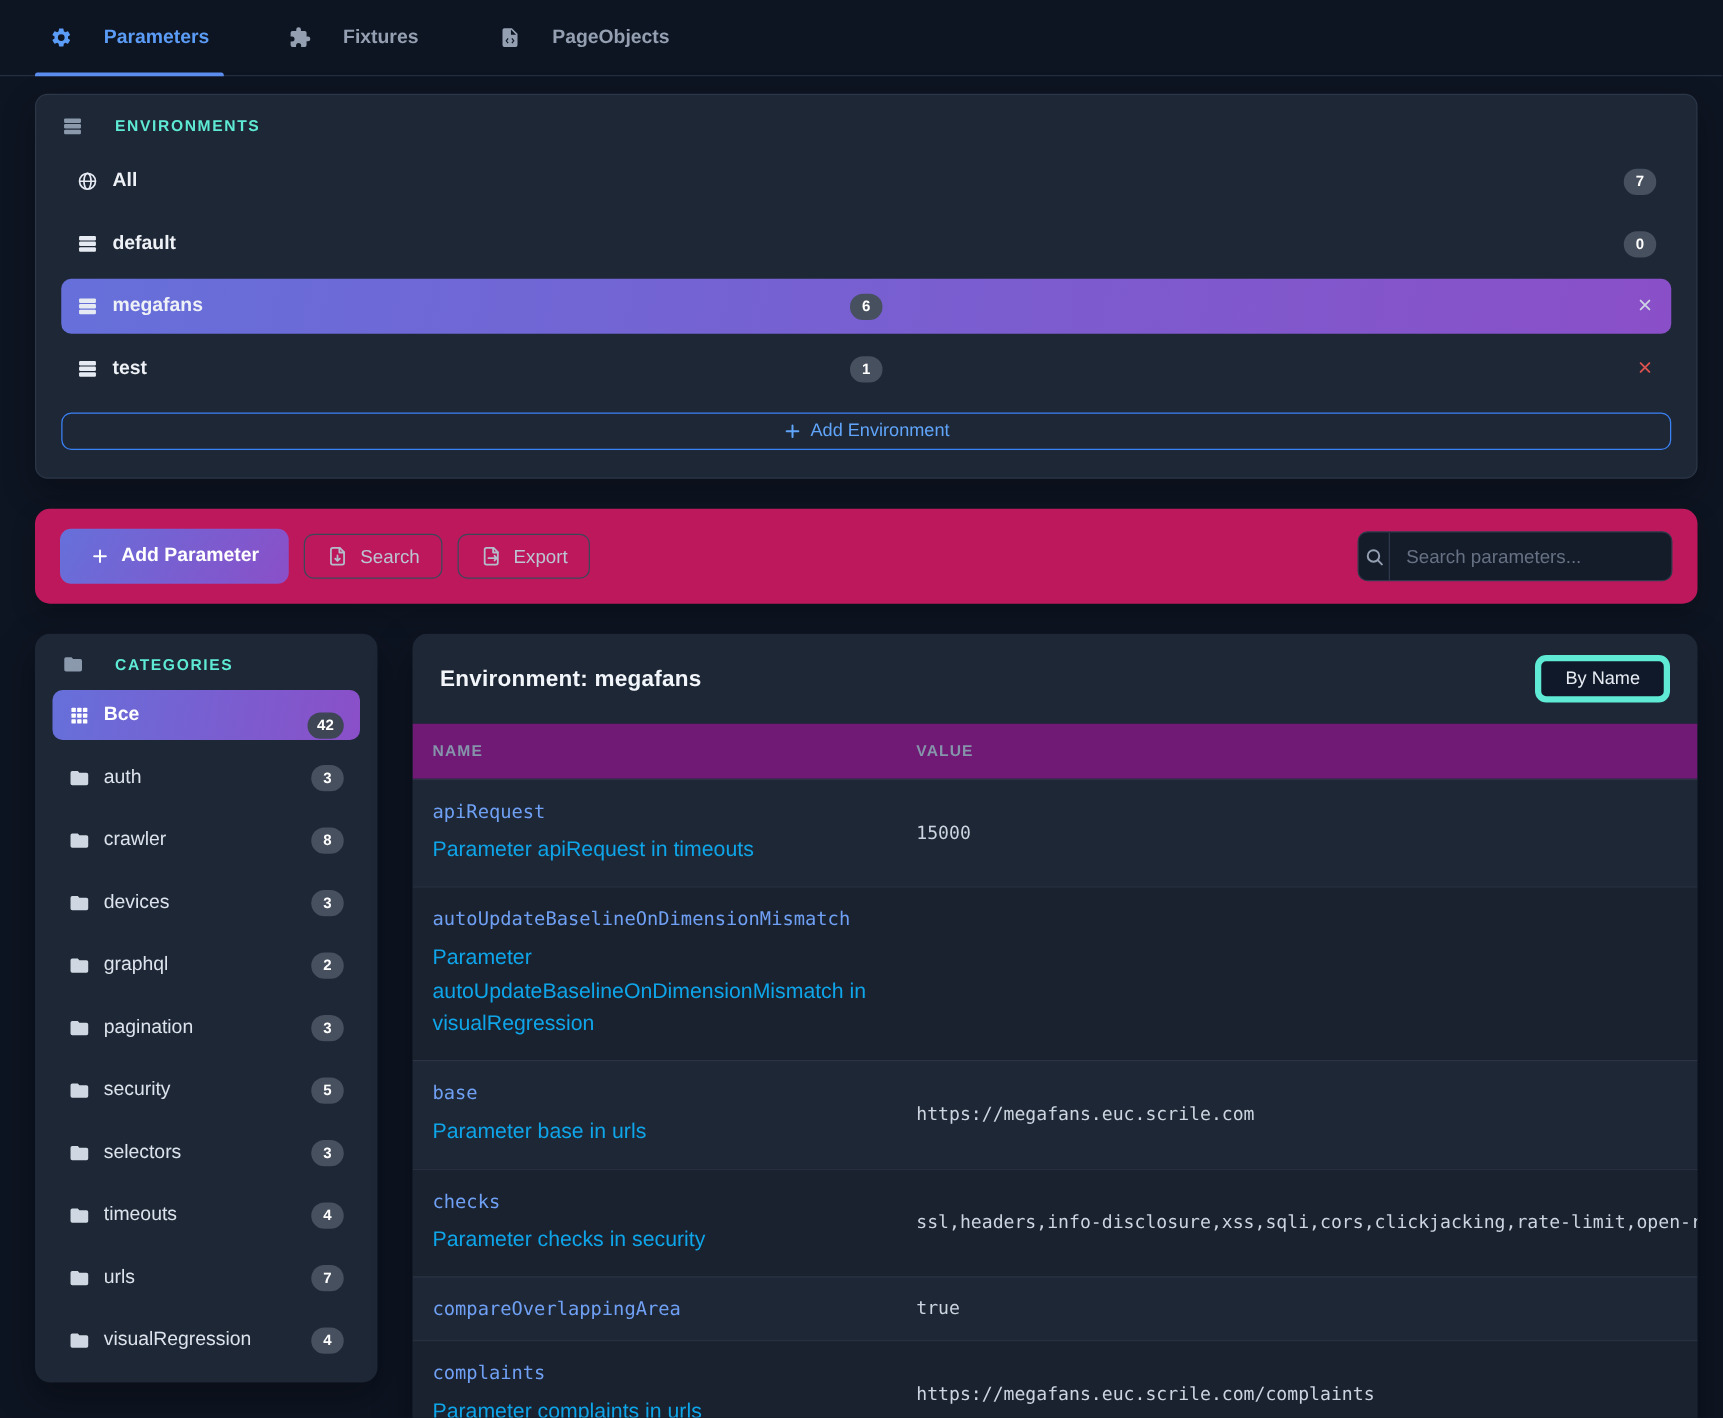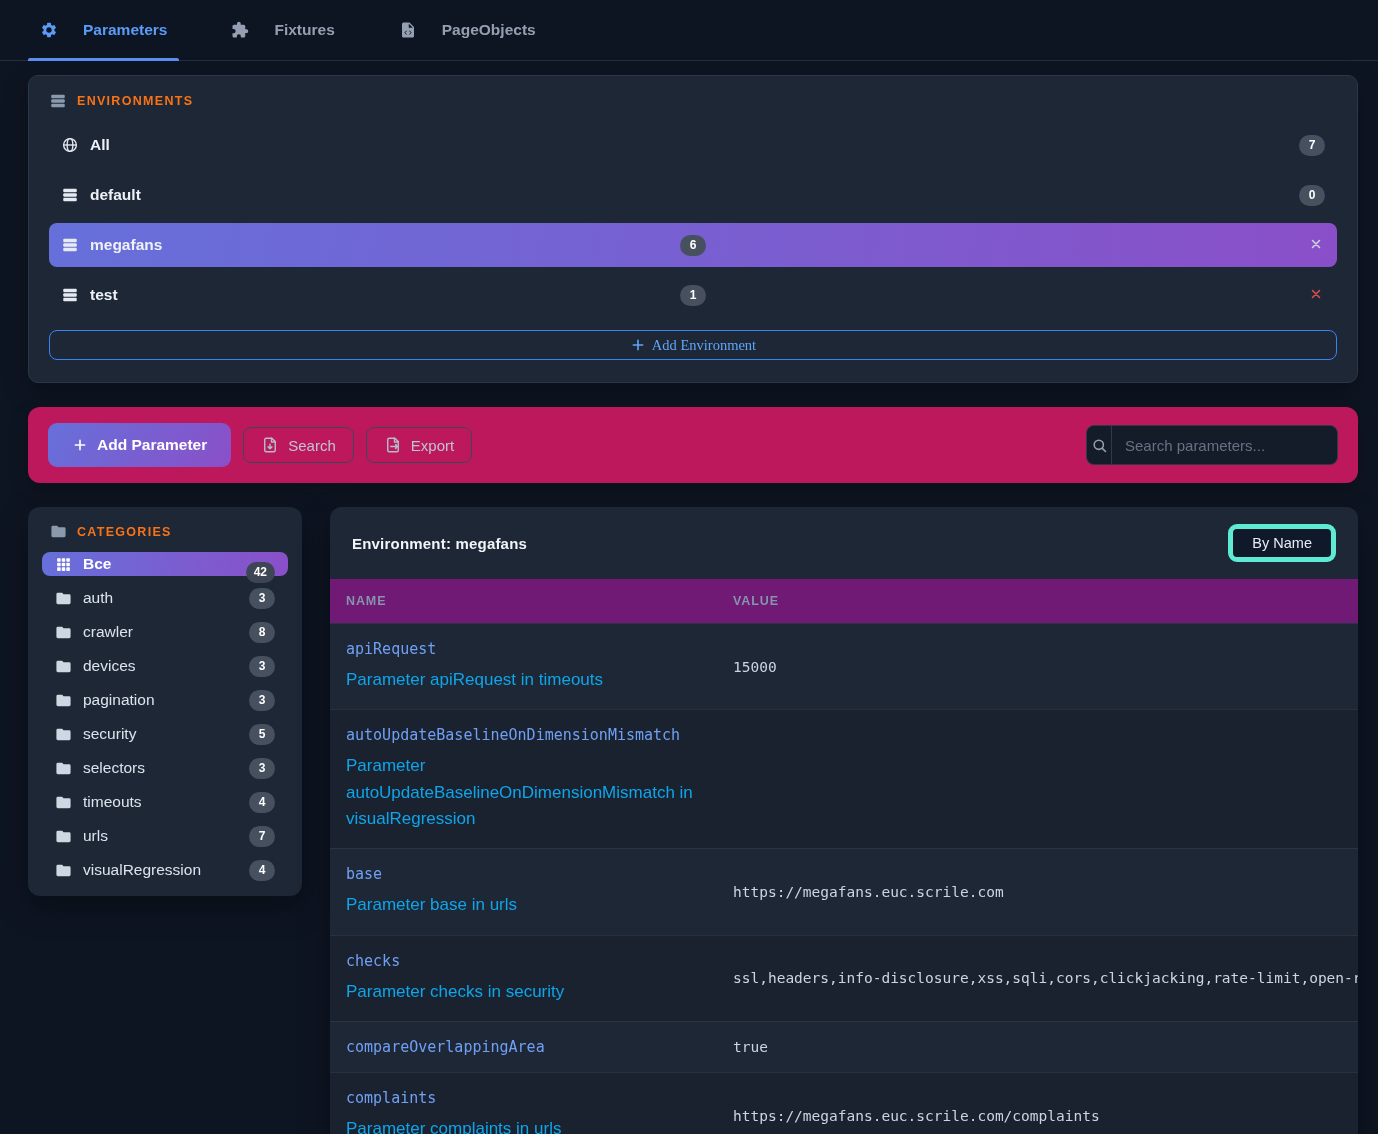--- a/index.html
+++ b/index.html
@@ -42,22 +42,22 @@
   .env-panel {
     margin: 14px 20px 0 28px;
     height: 308px;
     background: #1d2736;
     border: 1px solid #2b3647;
     border-radius: 10px;
     padding: 16px 20px;
     box-shadow: 0 10px 26px rgba(0,0,0,.28);
   }
   .panel-header {
-    display: flex; align-items: center; gap: 10px;
-    color: #f97316; font-size: 12.5px; font-weight: 700;
+    display: flex; align-items: center; gap: 25px;
+    color: #5eead4; font-size: 12.5px; font-weight: 700;
     letter-spacing: 1.3px;
     margin-bottom: 13px;
   }
   .panel-header .icon { color: #8b99ad; }
 
   .env-row {
     height: 44px; border-radius: 8px;
     display: flex; align-items: center;
     padding: 0 12px; margin-bottom: 6px;
     cursor: pointer;
@@ -76,21 +76,21 @@
     border-radius: 999px;
     display: inline-flex; align-items: center; justify-content: center;
   }
   .close-x { width: 16px; height: 16px; color: #ccd2e4; cursor: pointer; }
   .close-x.red { color: var(--danger-red, #d9514e); }
 
   .add-env {
     width: 100%; height: 30px; margin-top: 13px;
     background: transparent;
     border: 1px solid #3b82f6; border-radius: 8px;
-    color: #60a5fa; font-family: Liberation Serif, serif; font-size: 14.5px;
+    color: #60a5fa; font-family: Liberation Sans, sans-serif; font-size: 14.5px;
     display: flex; align-items: center; justify-content: center; gap: 6px;
     cursor: pointer;
   }
   .add-env .icon { color: #60a5fa; }
 
   
   .toolbar {
     margin: 24px 20px 0 28px;
     height: 76px;
     background: #be185d;
@@ -140,21 +140,21 @@
   .categories {
     width: 274px;
     background: #1d2736;
     border-radius: 12px;
     padding: 16px 14px 14px;
     box-shadow: 0 12px 30px rgba(0,0,0,.35);
     flex: none;
   }
   .categories .panel-header { padding-left: 8px; margin-bottom: 12px; }
   .cat-row {
-    height: 24px; border-radius: 8px;
+    height: 40px; border-radius: 8px;
     display: flex; align-items: center; gap: 11px;
     padding: 0 13px; margin-bottom: 10px;
     cursor: pointer;
   }
   .cat-row:last-child { margin-bottom: 0; }
   .cat-row .label { font-size: 15.5px; color: #dde3ec; }
   .cat-row .icon { color: #cfd7e2; }
   .cat-row .badge { margin-left: auto; }
   .cat-row.selected {
     background: linear-gradient(100deg, var(--gradient-from, #6670da) 0%, var(--gradient-to, #8a4fc8) 100%);
@@ -169,21 +169,21 @@
     border-radius: 12px;
     overflow: hidden;
     min-height: 700px;
     box-shadow: 0 12px 30px rgba(0,0,0,.35);
   }
   .main-header {
     background: #1e2736;
     padding: 17px 22px;
     display: flex; align-items: center; justify-content: space-between;
   }
-  .main-title { font-size: 15px; font-weight: 700; color: #f2f5f9; letter-spacing: .2px; }
+  .main-title { font-size: 18px; font-weight: 700; color: #f2f5f9; letter-spacing: .2px; }
   .sort-btn {
     height: 38px; padding: 0 19px;
     background: #10192a;
     border: 5px solid #5eead4; border-radius: 9px;
     color: #e7ecf3; font-family: inherit; font-size: 14.5px;
     cursor: pointer;
   }
   .t-head {
     display: grid; grid-template-columns: 403px 1fr;
     background: #701a75;
@@ -457,20 +457,29 @@
           </span>
     <span class="label">devices</span>
     <span class="badge">3</span>
   </div>
         <div class="cat-row">
     <span class="icon">
             <svg width="17" height="17" viewBox="0 0 24 24">
               <path fill="currentColor" d="M10.2 4 12 6h8a2 2 0 0 1 2 2v10a2 2 0 0 1-2 2H4a2 2 0 0 1-2-2V6a2 2 0 0 1 2-2h6.2z"></path>
             </svg>
           </span>
+    <span class="label">graphql</span>
+    <span class="badge">2</span>
+  </div>
+        <div class="cat-row">
+    <span class="icon">
+            <svg width="17" height="17" viewBox="0 0 24 24">
+              <path fill="currentColor" d="M10.2 4 12 6h8a2 2 0 0 1 2 2v10a2 2 0 0 1-2 2H4a2 2 0 0 1-2-2V6a2 2 0 0 1 2-2h6.2z"></path>
+            </svg>
+          </span>
     <span class="label">pagination</span>
     <span class="badge">3</span>
   </div>
         <div class="cat-row">
     <span class="icon">
             <svg width="17" height="17" viewBox="0 0 24 24">
               <path fill="currentColor" d="M10.2 4 12 6h8a2 2 0 0 1 2 2v10a2 2 0 0 1-2 2H4a2 2 0 0 1-2-2V6a2 2 0 0 1 2-2h6.2z"></path>
             </svg>
           </span>
     <span class="label">security</span>

